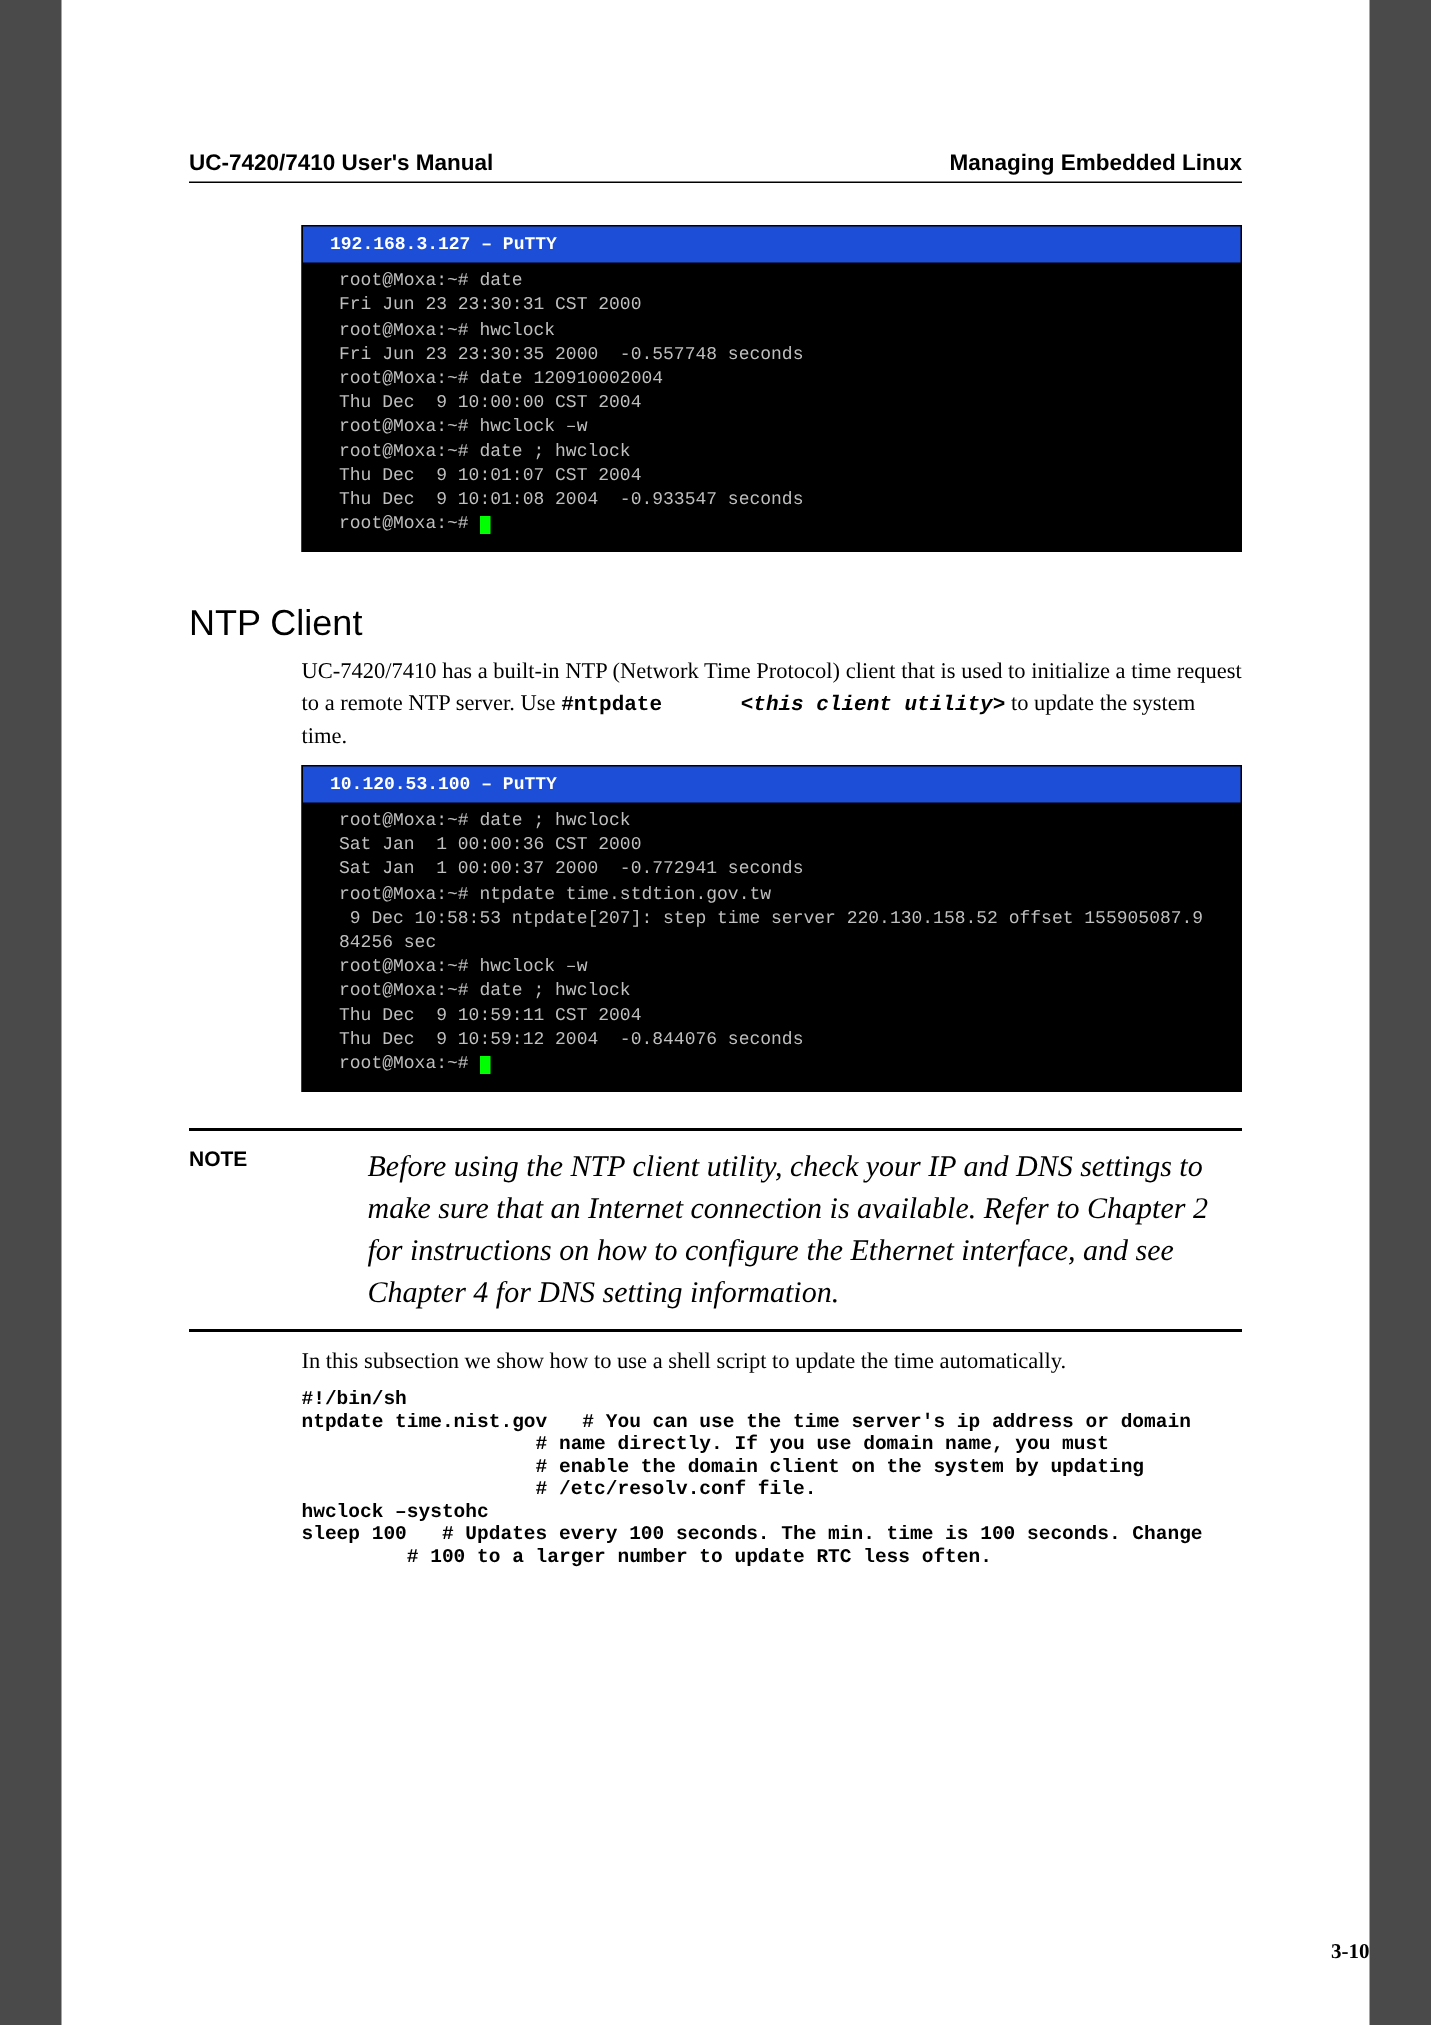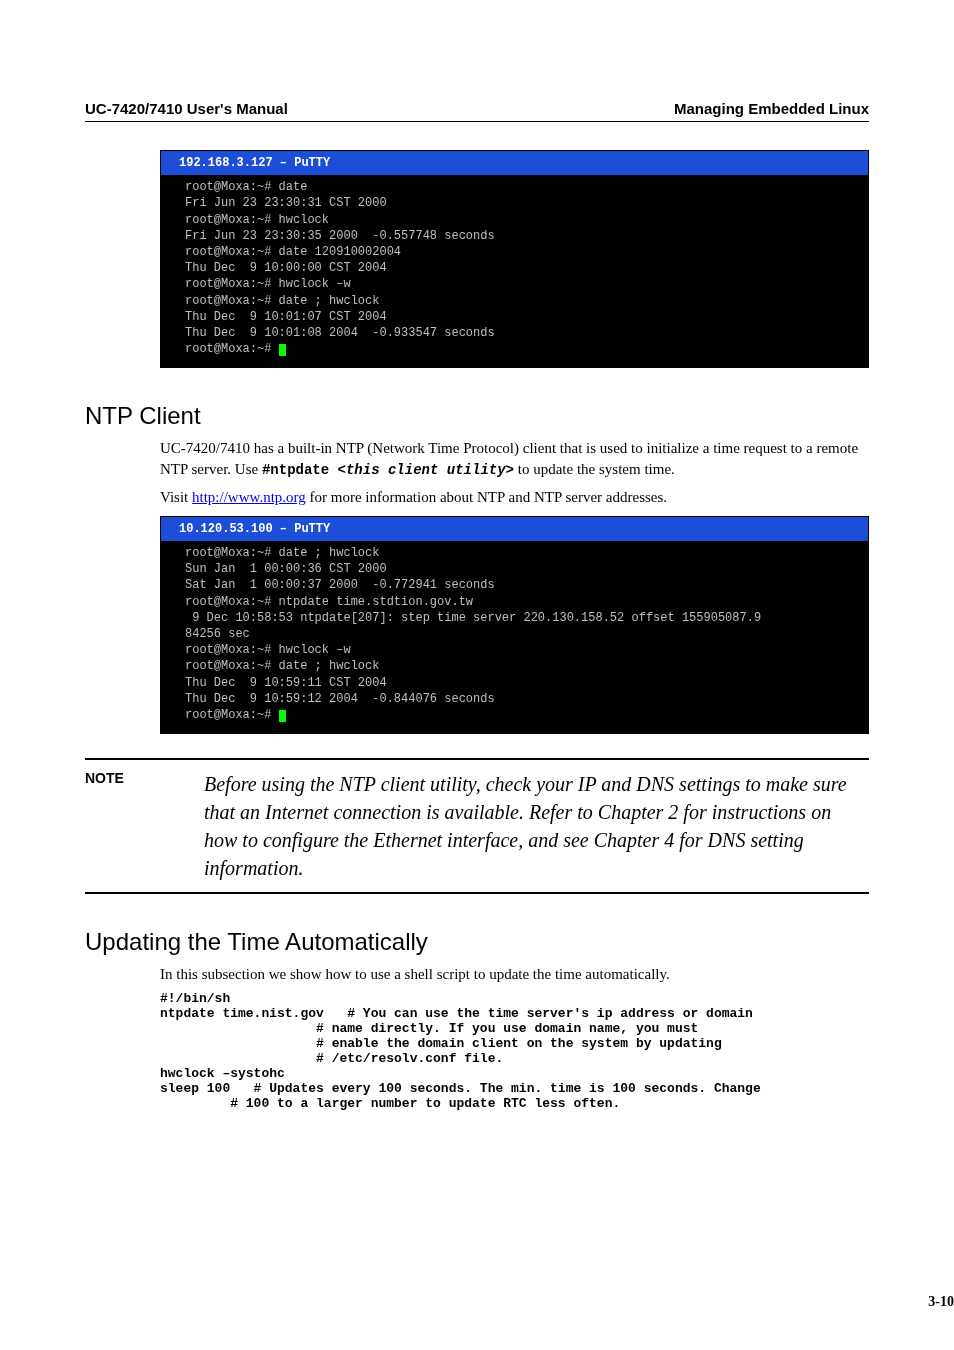--- a/index.html
+++ b/index.html
@@ -4,21 +4,21 @@
 <style>
   html { background:#4a4a4a; }
   body {
     margin:0;
     display:flex;
     justify-content:center;
     font-family: "Times New Roman", Times, serif;
     color:#000;
   }
   .page {
-    width:954px;
+    width:872px;
     min-height:1350px;
     background:#fff;
     box-sizing:border-box;
     padding:100px 85px 40px 85px;
     position:relative;
   }
   .hdr {
     display:flex;
     justify-content:space-between;
     font-family: Arial, Helvetica, sans-serif;
@@ -60,21 +60,21 @@
   p.body {
     font-size:15px;
     line-height:1.4;
     margin:6px 0;
   }
   .mono-inline {
     font-family:"Courier New", Courier, monospace;
     font-weight:bold;
     font-size:14px;
   }
-  .mono-inline .it { font-style:italic; }
+  .mono-inline .it { font-style:italic;margin-left:44px; }
   .codeblk {
     font-family:"Courier New", Courier, monospace;
     font-weight:bold;
     font-size:13px;
     white-space:pre;
     margin:6px 0 8px 0;
   }
   a.link { color:#0000ee; text-decoration:underline; }
   .note-wrap { margin:24px 0 10px 0; }
   .note-rule { border-top:2px solid #000; height:0; }
@@ -127,28 +127,25 @@
 <span>Thu Dec  9 10:01:08 2004  -0.933547 seconds</span>
 <span>root@Moxa:~# </span><span class="cursor"></span></div>
     </div>
   </div>
 
   <h1 class="sec">NTP Client</h1>
   <div class="indent">
     <p class="body">
       <span>UC-7420/7410 has a built-in NTP (Network Time Protocol) client that is used to initialize a time request to a remote NTP server. Use </span><span class="mono-inline"><span>#ntpdate </span><span class="it">&lt;this client utility&gt;</span></span><span> to update the system time.</span>
     </p>
-    <p class="body">
-      <span>Visit </span><a class="link">http://www.ntp.org</a><span> for more information about NTP and NTP server addresses.</span>
-    </p>
 
     <div class="term" style="margin-top:8px;">
       <div class="title">  10.120.53.100 – PuTTY</div>
       <div class="body"><span>root@Moxa:~# date ; hwclock</span>
-<span>Sun Jan  1 00:00:36 CST 2000</span>
+<span>Sat Jan  1 00:00:36 CST 2000</span>
 <span>Sat Jan  1 00:00:37 2000  -0.772941 seconds</span>
 <span>root@Moxa:~# ntpdate time.stdtion.gov.tw</span>
 <span> 9 Dec 10:58:53 ntpdate[207]: step time server 220.130.158.52 offset 155905087.9</span>
 <span>84256 sec</span>
 <span>root@Moxa:~# hwclock –w</span>
 <span>root@Moxa:~# date ; hwclock</span>
 <span>Thu Dec  9 10:59:11 CST 2004</span>
 <span>Thu Dec  9 10:59:12 2004  -0.844076 seconds</span>
 <span>root@Moxa:~# </span><span class="cursor"></span></div>
     </div>
@@ -156,21 +153,20 @@
 
   <div class="note-wrap">
     <div class="note-rule"></div>
     <div class="note-row">
       <div class="note-lab">NOTE</div>
       <div class="note-body">Before using the NTP client utility, check your IP and DNS settings to make sure that an Internet connection is available. Refer to Chapter 2 for instructions on how to configure the Ethernet interface, and see Chapter 4 for DNS setting information.</div>
     </div>
     <div class="note-rule"></div>
   </div>
 
-  <h1 class="sec">Updating the Time Automatically</h1>
   <div class="indent">
     <p class="body">In this subsection we show how to use a shell script to update the time automatically.</p>
     <div class="codeblk">#!/bin/sh
 ntpdate time.nist.gov   # You can use the time server's ip address or domain
                     # name directly. If you use domain name, you must
                     # enable the domain client on the system by updating
                     # /etc/resolv.conf file.
 hwclock –systohc
 sleep 100   # Updates every 100 seconds. The min. time is 100 seconds. Change
          # 100 to a larger number to update RTC less often.</div>

